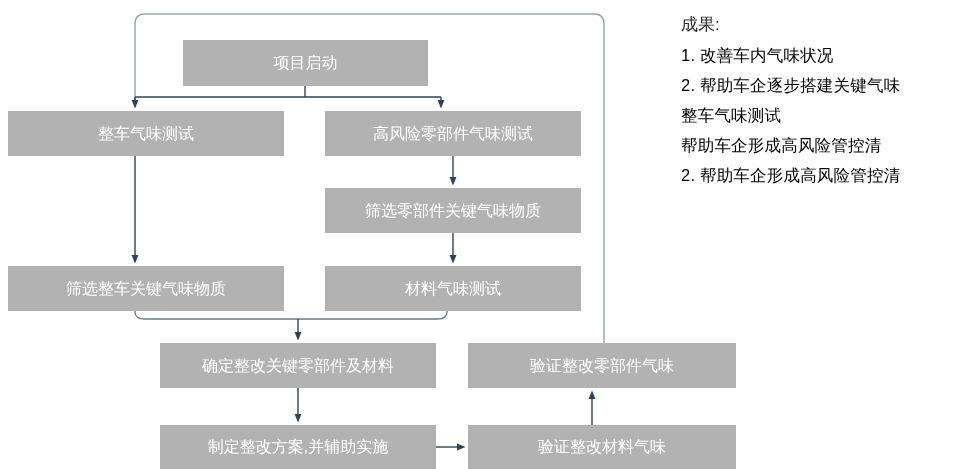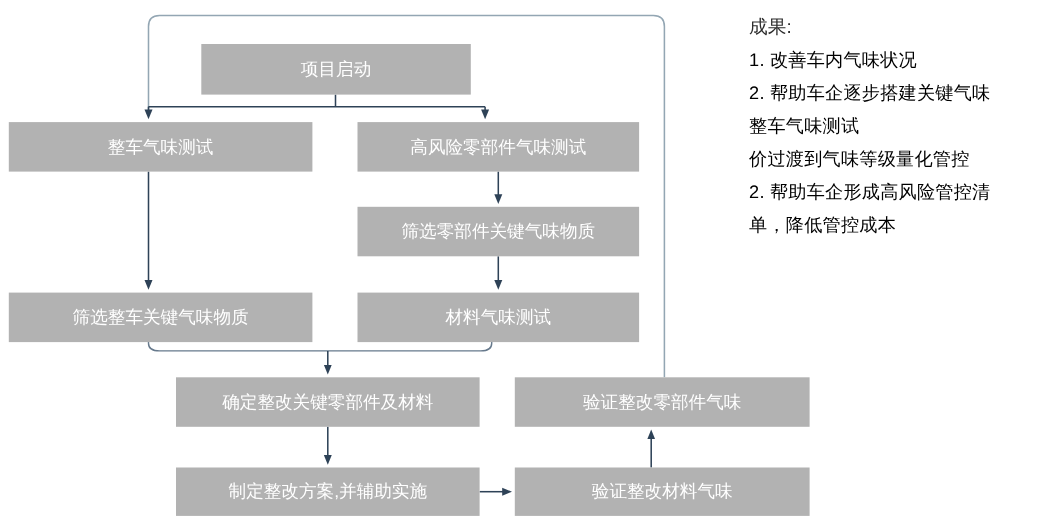--- a/index.html
+++ b/index.html
@@ -182,19 +182,18 @@
       <text class="node-label" x="602" y="448">验证整改材料气味</text>
     </g>
   </svg>
 
   <div class="results-panel">
     <div class="results-title">成果:</div>
     <ul class="results-list">
       <li class="results-item">1. 改善车内气味状况</li>
       <li class="results-item">2. 帮助车企逐步搭建关键气味</li>
       <li class="results-item">整车气味测试</li>
-      <li class="results-item">价过渡到气味等级量化管控</li>
+      <li class="results-item">帮助车企形成高风险管控清</li>
       <li class="results-item">2. 帮助车企形成高风险管控清</li>
-      <li class="results-item">单，降低管控成本</li>
     </ul>
   </div>
 
 </div>
 
 </body></html>

